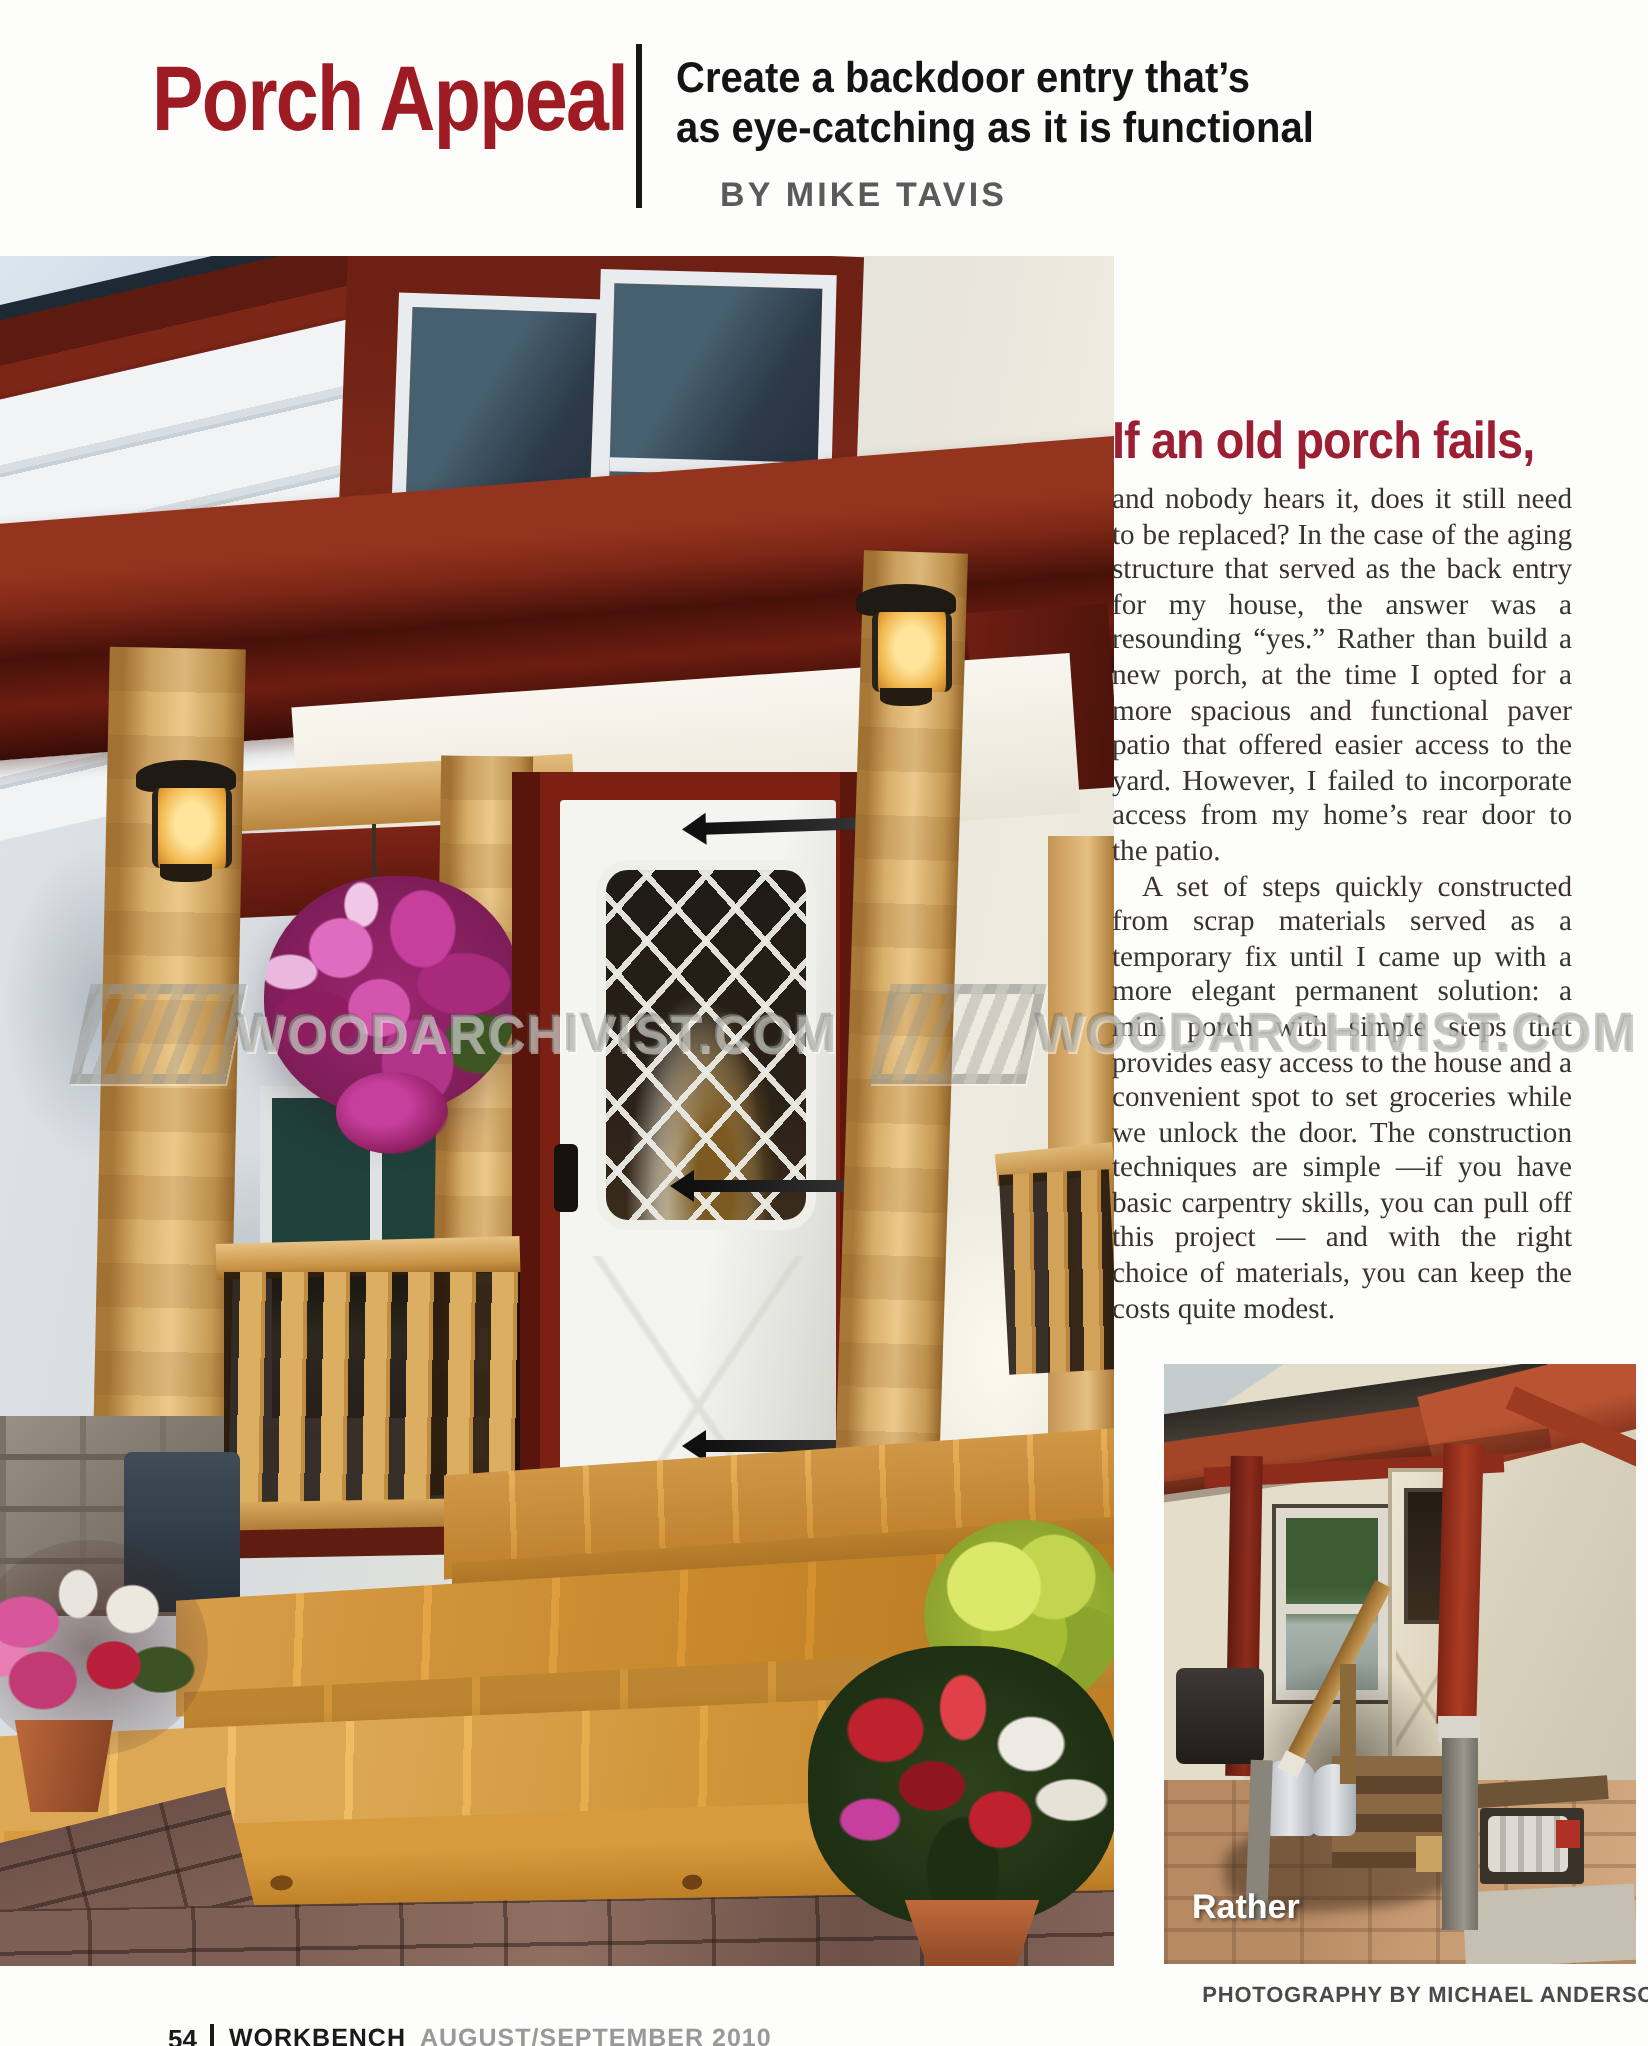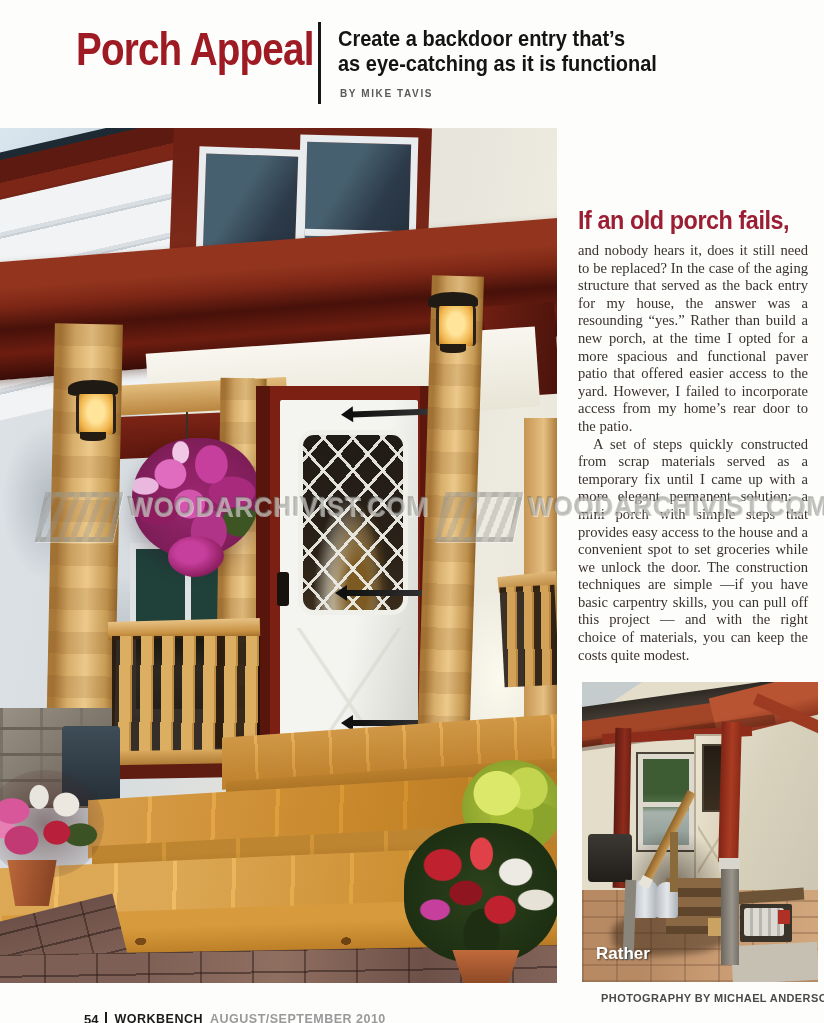--- a/index.html
+++ b/index.html
@@ -6,21 +6,21 @@
   .page{position:relative;width:824px;height:1023px;background:#fdfdfc;overflow:hidden;
         font-family:"Liberation Sans",sans-serif;}
   .abs{position:absolute;}
 
   
   .title{left:76px;top:22px;font-size:46px;font-weight:800;color:#9e1b24;
          letter-spacing:-1px;transform:scaleX(.84);transform-origin:left top;white-space:nowrap;}
   .vrule{left:318px;top:22px;width:3px;height:82px;background:#161616;}
   .subtitle{left:338px;top:27px;font-size:21.5px;font-weight:800;color:#141414;
             line-height:25px;transform:scaleX(.93);transform-origin:left top;white-space:nowrap;}
-  .byline{left:340px;top:88px;font-size:10px;font-weight:700;color:#5a5a5a;letter-spacing:1.6px;}
+  .byline{left:360px;top:88px;font-size:17px;font-weight:700;color:#5a5a5a;letter-spacing:1.6px;}
 
   
   #main-photo{left:0;top:128px;width:557px;height:855px;overflow:hidden;
     background:linear-gradient(100deg,#dfe3e7 0%,#d6dce0 30%,#e3e2da 55%,#edeadf 80%,#e7e3d8 100%);}
   .mp-sky{left:0;top:0;width:170px;height:100px;background:linear-gradient(135deg,#dbe7ef,#b9c9d6);
           clip-path:polygon(0 0,100% 0,0 100%);}
   .mp-eave{left:-30px;top:-6px;width:330px;height:54px;transform:rotate(-13deg);
            background:linear-gradient(to bottom,#1d2a33 0 14%,#5d1a10 14% 55%,#7c2618 55% 80%,#50150d);}
   .mp-siding{left:-50px;top:40px;width:400px;height:215px;transform:rotate(-13deg);
     background:radial-gradient(closest-side at 70% 60%,rgba(255,255,255,.75),transparent 70%),
@@ -179,21 +179,21 @@
       radial-gradient(at 85% 55%,#e6e2d8 0 9%,transparent 10%),
       radial-gradient(at 40% 50%,#8f1620 0 12%,transparent 13%),
       radial-gradient(at 62% 62%,#c0212e 0 11%,transparent 12%),
       radial-gradient(at 20% 62%,#c73f9d 0 8%,transparent 9%),
       radial-gradient(at 50% 80%,#1d2e12 0 16%,transparent 17%),
       radial-gradient(#2c421c,#1d2e12 75%);}
   .mp-pot-br{left:446px;top:822px;width:80px;height:33px;
     background:linear-gradient(#c06a3c,#8f4a26);clip-path:polygon(8% 0,92% 0,78% 100%,22% 100%);}
 
   
-  .article{left:578px;top:205px;width:230px;}
+  .article{left:556px;top:205px;width:230px;}
   .lead-in{font-size:26px;font-weight:800;color:#9b1e33;letter-spacing:-.5px;white-space:nowrap;
            transform:scaleX(.9);transform-origin:left top;margin:0 0 6px 0;}
   .body-text{font-family:"Liberation Serif",serif;font-size:14.6px;line-height:17.6px;
              color:#39322d;text-align:justify;margin:0;}
   .body-text.indent{text-indent:15px;}
 
   
   #before-photo{left:582px;top:682px;width:236px;height:300px;overflow:hidden;
     background:linear-gradient(115deg,#e3ddca 0 40%,#d8d2bd 60%,#c9c2ae);}
   .bp-sky{left:0;top:0;width:60px;height:40px;background:#c5ccce;clip-path:polygon(0 0,100% 0,0 100%);}
@@ -260,21 +260,21 @@
   .credits{left:436px;top:991px;width:400px;text-align:right;font-size:11px;font-weight:700;
     color:#4a4a4a;letter-spacing:.4px;line-height:14.5px;}
   .footer{left:84px;top:1012px;display:flex;align-items:flex-start;gap:7px;height:18px;}
   .footer .pg{font-size:13px;font-weight:800;color:#1a1a1a;}
   .footer .bar{width:2px;height:16px;background:#1a1a1a;}
   .footer .mag{font-size:12.5px;font-weight:800;color:#1a1a1a;letter-spacing:.5px;}
   .footer .issue{font-size:12.5px;font-weight:600;color:#999;letter-spacing:.5px;}
 
   
   .wm{top:492px;left:0;width:824px;height:46px;z-index:40;pointer-events:none;}
-  .wm-group{position:absolute;top:0;display:flex;gap:10px;}
+  .wm-group{position:absolute;top:0;display:flex;align-items:center;gap:0;}
   .wm-g1{left:40px;} .wm-g2{left:440px;}
   .wm-logo{width:68px;height:40px;transform:skewX(-12deg);
     border:5px solid rgba(150,150,145,.45);
     background:repeating-linear-gradient(100deg,rgba(150,150,145,.35) 0 6px,transparent 6px 12px);
     box-shadow:1px 1px 0 rgba(255,255,255,.4);}
   .wm-text{font-size:27px;font-weight:800;letter-spacing:1px;white-space:nowrap;
     color:rgba(168,168,160,.55);transform:scaleX(.95);transform-origin:left center;
     text-shadow:1px 1px 0 rgba(255,255,255,.5),-1px -1px 0 rgba(80,80,75,.3);}
 </style>
 </head>

